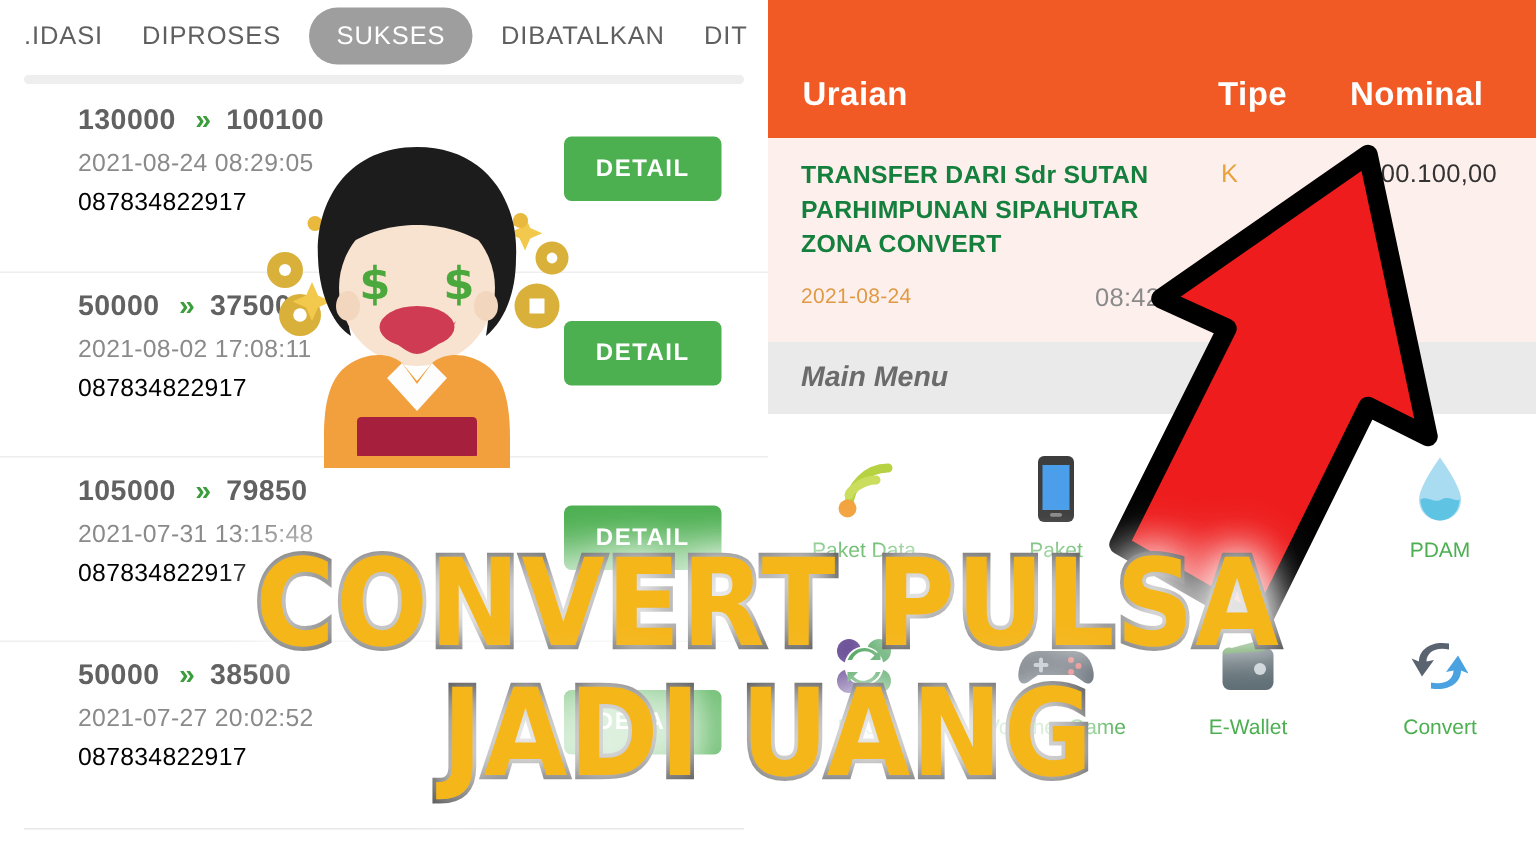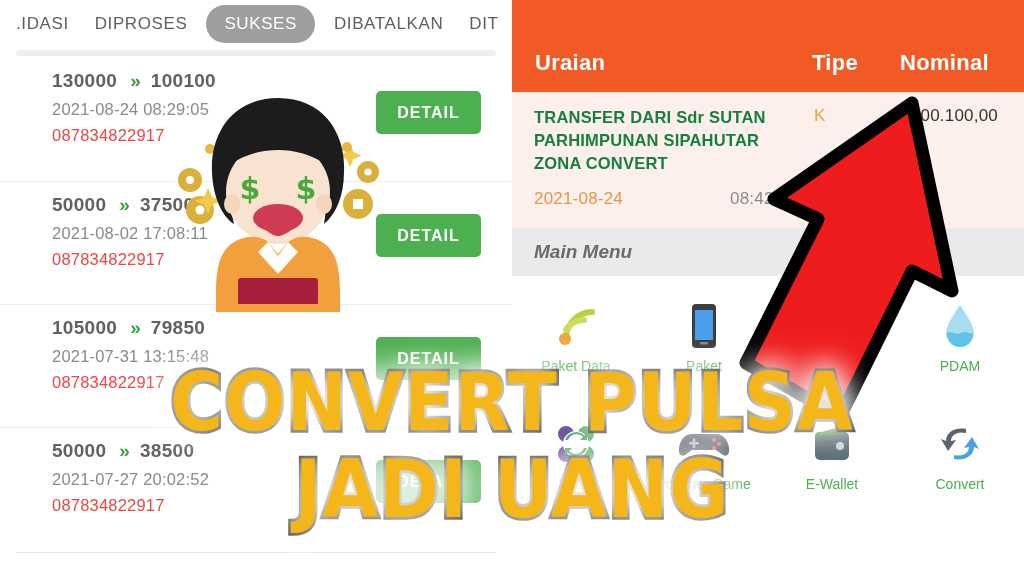--- a/index.html
+++ b/index.html
@@ -13,21 +13,21 @@
   .tab.first{padding-left:16px;}
   .tab.active{background:#9e9e9e;color:#fff;border-radius:22px;padding:9px 18px;margin:12px 6px;}
   #tab-underline{position:absolute;left:16px;top:50px;width:480px;height:6px;background:#eeeeee;border-radius:3px;}
 
   #txlist{position:absolute;left:0;top:58px;width:512px;}
   .tx-row{position:relative;height:123px;padding:12px 0 0 52px;box-sizing:border-box;}
   .tx-row + .tx-row{border-top:1px solid #eeeeee;}
   .tx-amounts{font-size:19px;font-weight:bold;color:#616161;letter-spacing:.3px;display:flex;align-items:center;gap:13px;}
   .tx-arrow{color:#3c9d3c;font-size:19px;font-weight:bold;letter-spacing:-3px;}
   .tx-date{font-size:16.5px;color:#8a8a8a;margin-top:8px;letter-spacing:.2px;}
-  .tx-phone{font-size:16.5px;color:#ef4444;margin-top:7px;letter-spacing:.2px;}
+  .tx-phone{font-size:16.5px;color:#000000;margin-top:7px;letter-spacing:.2px;}
   .detail-btn{position:absolute;right:31px;top:33px;width:105px;height:43px;background:#4caf50;
     border-radius:5px;color:#fff;font-size:16px;font-weight:bold;letter-spacing:1px;
     display:flex;align-items:center;justify-content:center;border:none;}
   .tx-row.r2 .detail-btn,.tx-row.r3 .detail-btn,.tx-row.r4 .detail-btn{top:32px;}
   #list-bottom-line{position:absolute;left:16px;top:552px;width:480px;height:1px;background:#e8e8e8;}
 
   
   #mascot{position:absolute;left:172px;top:92px;width:212px;height:220px;}
 
   
@@ -35,21 +35,21 @@
   #rp-header{position:relative;height:92px;background:#f15a24;font-weight:bold;}
   #rp-header .hcell{position:absolute;bottom:16px;color:#fff;font-size:22px;letter-spacing:.3px;}
   #h-uraian{left:23px;}
   #h-tipe{left:300px;}
   #h-nominal{left:388px;}
   #rp-detail{position:relative;background:#fdf0ec;height:136px;}
   #rp-desc{position:absolute;left:22px;top:14px;width:255px;font-size:16.5px;color:#15803d;
     line-height:23px;font-weight:bold;letter-spacing:.2px;}
   #rp-type{position:absolute;left:302px;top:14px;font-size:17px;color:#e8a33d;}
   #rp-nominal{position:absolute;right:26px;top:14px;font-size:17px;color:#333;letter-spacing:.2px;}
-  #rp-date{position:absolute;left:22px;top:97px;font-size:17px;color:#e09a45;letter-spacing:.2px;}
+  #rp-date{position:absolute;left:22px;top:97px;font-size:14px;color:#e09a45;letter-spacing:.2px;}
   #rp-time{position:absolute;left:218px;top:97px;font-size:17px;color:#8a8a8a;letter-spacing:.2px;}
 
   #mainmenu-bar{position:relative;height:48px;background:#eaeaea;}
   #mainmenu-bar span{position:absolute;left:22px;top:13px;font-size:19px;color:#6b6b6b;font-weight:bold;font-style:italic;}
 
   #menu-grid{position:relative;padding-top:22px;display:grid;grid-template-columns:repeat(4,1fr);
     row-gap:22px;background:#fff;}
   .menu-cell{display:flex;flex-direction:column;align-items:center;justify-content:flex-start;height:96px;}
   .menu-icon{height:56px;display:flex;align-items:center;justify-content:center;}
   .menu-label{margin-top:4px;font-size:14px;color:#4caf50;text-align:center;line-height:17px;}

